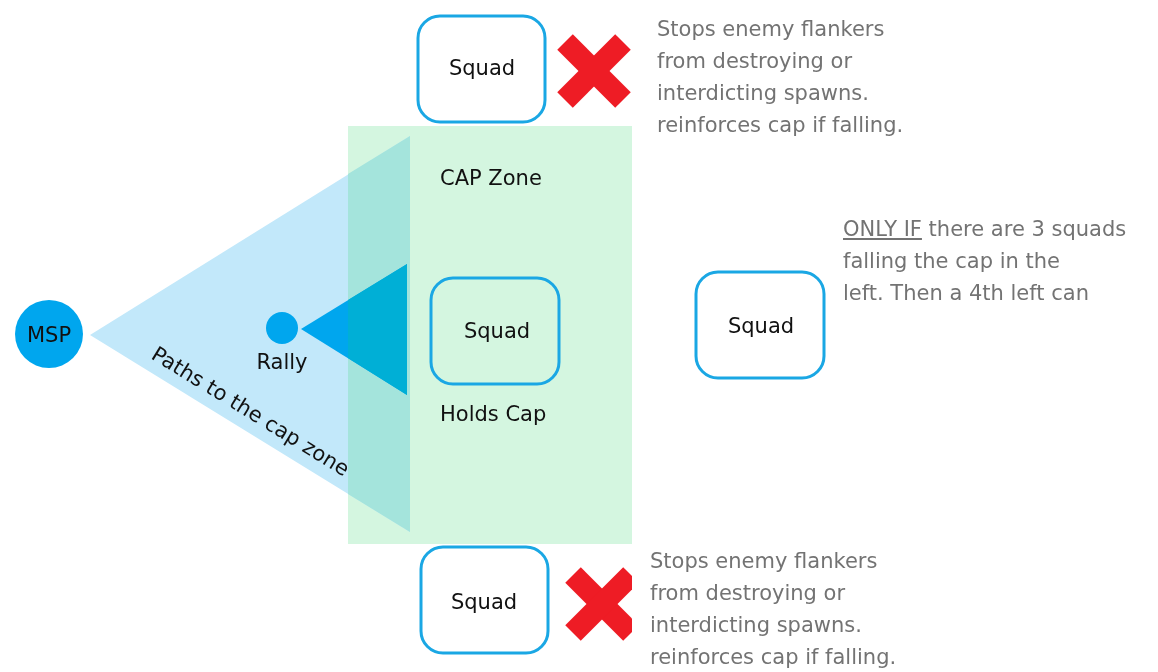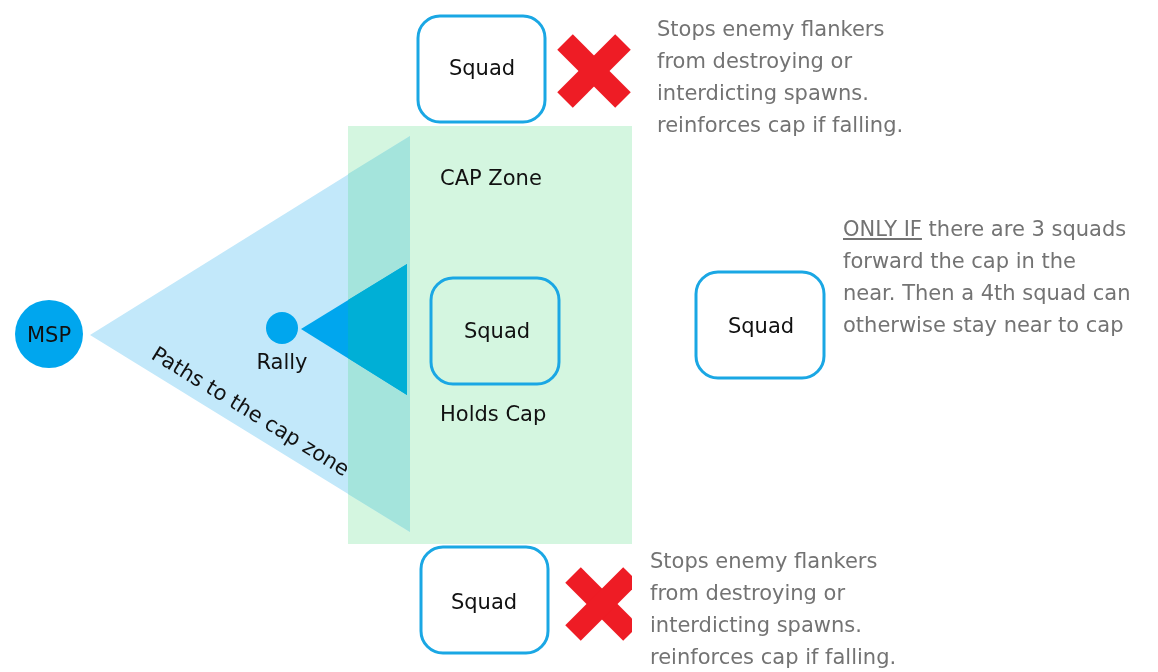--- a/index.html
+++ b/index.html
@@ -81,16 +81,15 @@
 
 <div class="desc" style="left:650px; top:545px;">
   <div>Stops enemy flankers</div>
   <div>from destroying or</div>
   <div>interdicting spawns.</div>
   <div>reinforces cap if falling.</div>
 </div>
 
 <div class="desc" style="left:843px; top:213px;">
   <div><span class="strong">ONLY IF</span><span> there are 3 squads</span></div>
-  <div>forward the cap in the</div>
-  <div>near. Then a 4th squad can</div>
-  <div>otherwise stay near to cap</div>
+  <div>falling the cap in the</div>
+  <div>left. Then a 4th left can</div>
 </div>
 
 </body></html>

